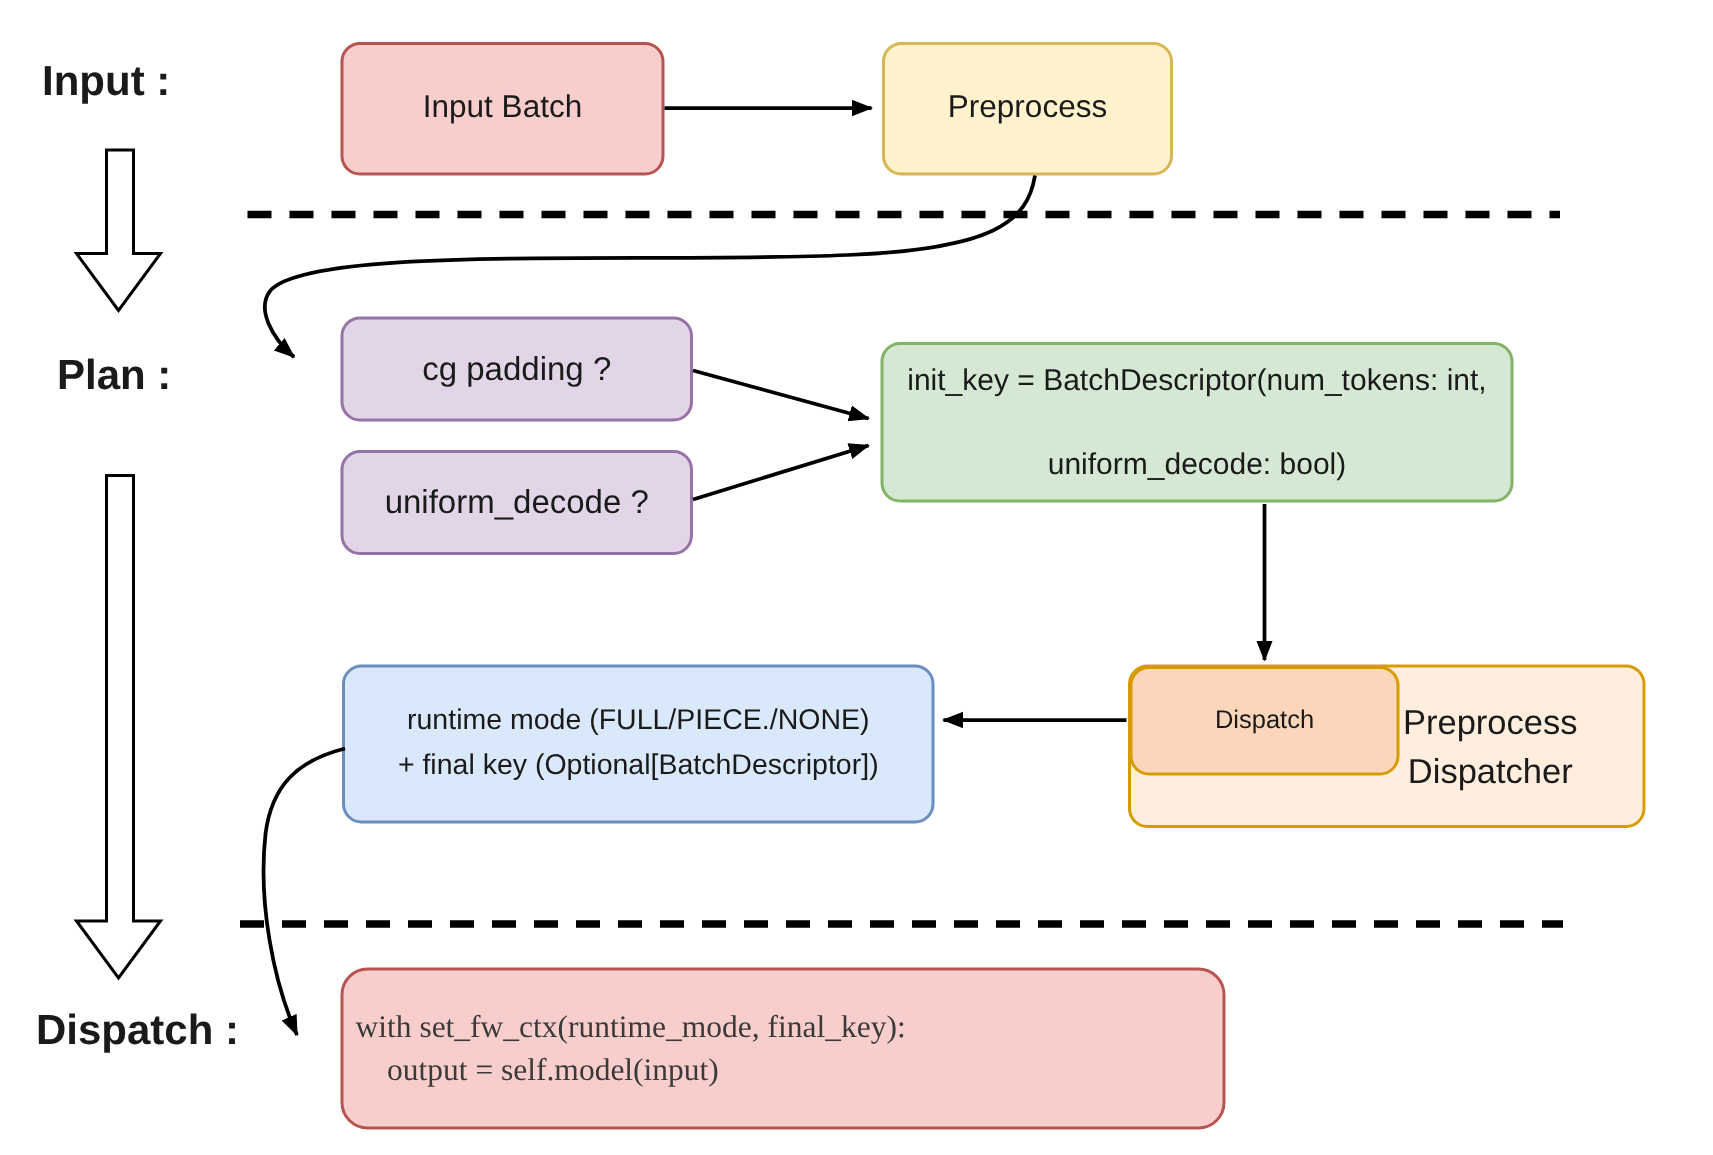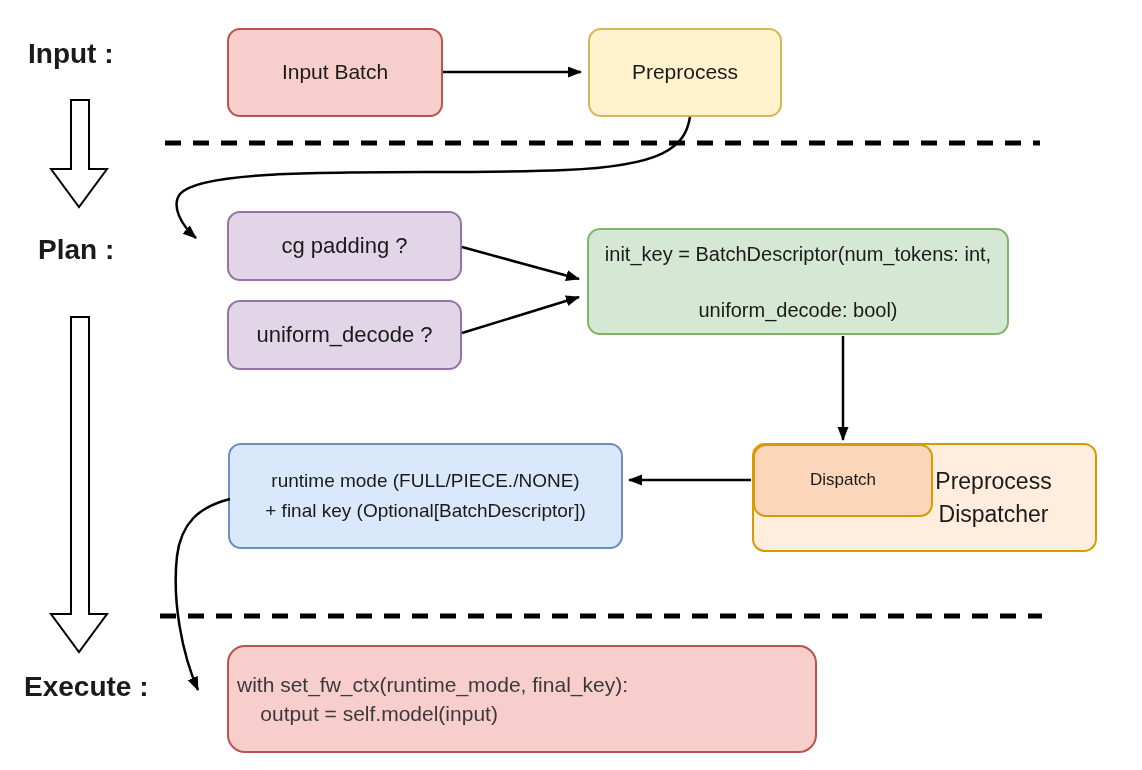--- a/index.html
+++ b/index.html
@@ -81,38 +81,38 @@
   }
   #dispatch {
     left: 753px; top: 444px; width: 180px; height: 73px;
     background: var(--orange-inner-fill);
     border-color: var(--orange-stroke);
     font-size: 17px;
     z-index: 2;
   }
   #execute-code {
     left: 227px; top: 645px; width: 590px; height: 108px;
-    font-family: Liberation Sans, sans-serif;
+    font-family: Liberation Serif, serif;
     font-size: 21px;
     line-height: 29px;
     color: var(--code-text-color);
     align-items: flex-start;
     padding-left: 8px;
     border-radius: 18px;
   }
   .code-line { white-space: pre; text-align: left; }
 </style>
 </head>
 <body>
 
 <div id="canvas">
 
   <div class="stage-label" id="lbl-input">Input :</div>
   <div class="stage-label" id="lbl-plan">Plan :</div>
-  <div class="stage-label" id="lbl-execute">Execute :</div>
+  <div class="stage-label" id="lbl-execute">Dispatch :</div>
 
   <div class="node red" id="input-batch">
     <span>Input Batch</span>
   </div>
 
   <div class="node yellow" id="preprocess">
     <span>Preprocess</span>
   </div>
 
   <div class="node purple" id="cg-padding">

